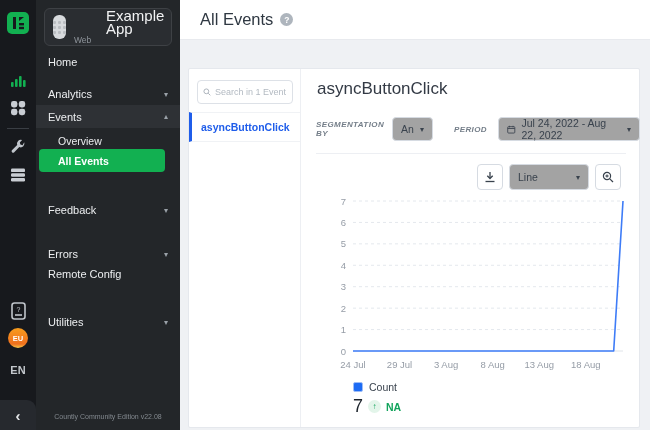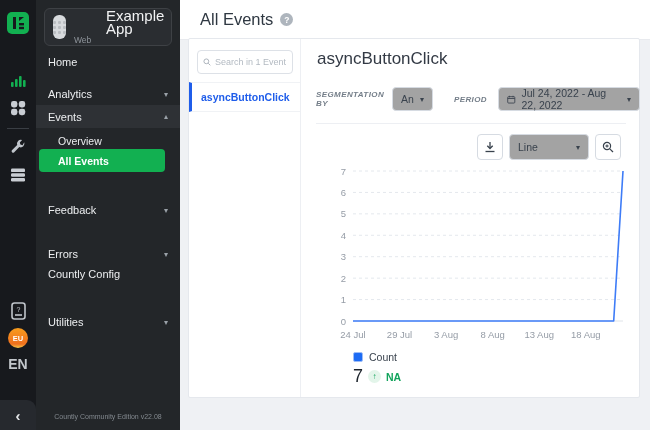--- a/index.html
+++ b/index.html
@@ -6,21 +6,21 @@
   html,body { width:650px; height:430px; overflow:hidden; }
   body { font-family:"Liberation Sans", sans-serif; background:#eff1f4; position:relative; }
 
   
   .rail { position:absolute; left:0; top:0; width:36px; height:430px; background:#17191d; z-index:3; }
   .rail-icon { position:absolute; left:0; width:36px; display:flex; justify-content:center; align-items:center; cursor:pointer; }
   .rail-divider { position:absolute; left:7px; top:128px; width:22px; border-top:1px solid #3a3e44; }
   .avatar { position:absolute; left:8px; top:328px; width:20px; height:20px; border-radius:50%;
             background:linear-gradient(180deg,#f79c1d 0%,#f0701e 80%,#f7c948 100%);
             color:#fff; font-size:7.5px; font-weight:bold; display:flex; align-items:center; justify-content:center; cursor:pointer;}
-  .lang { position:absolute; left:0; top:356px; width:36px; text-align:center; color:#c3c7cc; font-size:14px; font-weight:bold; cursor:pointer;}
+  .lang { position:absolute; left:0; top:364px; width:36px; text-align:center; color:#c3c7cc; font-size:11px; font-weight:bold; cursor:pointer;}
   .collapse-btn { position:absolute; left:0; top:400px; width:36px; height:30px; background:#26292e;
                   border-radius:0 9px 0 0; color:#e3e5e8; display:flex; align-items:center; justify-content:center;
                   font-size:15px; font-weight:bold; cursor:pointer; }
 
   
   .sidebar { position:absolute; left:36px; top:0; width:144px; height:430px; background:#232629; z-index:2; }
   .app-card { position:absolute; left:8px; top:8px; width:128px; height:38px; background:#2a2d31;
               border:1px solid #3e4145; border-radius:6px; display:flex; align-items:center; padding:0 8px; gap:8px; cursor:pointer;}
   .app-icon { width:24px; height:24px; border-radius:6px; background:#d7dadd;
               display:grid; grid-template-columns:repeat(3,3px); grid-gap:2px; align-content:center; justify-content:center; }
@@ -38,21 +38,21 @@
   .sidebar-footer { position:absolute; left:0; bottom:10px; width:144px; text-align:center; color:#83898f; font-size:7px; }
 
   
   .main { position:absolute; left:180px; top:0; width:470px; height:430px; background:#eff1f4; }
   .topbar { position:absolute; left:0; top:0; width:470px; height:40px; background:#fff; border-bottom:1px solid #e8eaee;
             display:flex; align-items:center; padding-left:20px; gap:7px; }
   .page-title { font-size:16.5px; color:#2f3842; }
   .help-badge { width:13px; height:13px; border-radius:50%; background:#aeb5bd; color:#fff; font-size:8.5px; font-weight:bold;
                 display:flex; align-items:center; justify-content:center; cursor:pointer; }
 
-  .card { position:absolute; left:8px; top:38px; width:452px; height:360px; background:#fff;
+  .card { position:absolute; left:8px; top:68px; width:452px; height:360px; background:#fff;
           border:1px solid #e5e8ed; border-radius:2px; }
 
   
   .events-col { position:absolute; left:0; top:0; width:112px; height:358px; border-right:1px solid #edeff3; }
   .search-box { position:absolute; left:8px; top:11px; width:96px; height:24px; border:1px solid #dde1e7;
                 border-radius:4px; background:#fff; display:flex; align-items:center; padding:0 5px; gap:4px; }
   .search-box input { border:none; outline:none; width:72px; font-size:9px; color:#39424d; font-family:"Liberation Sans",sans-serif; }
   .search-box input::placeholder { color:#b3bac2; }
   .event-item { position:absolute; left:0; top:43px; width:111px; height:30px; background:#fff;
                 border-left:3px solid #1f5dea; border-top:1px solid #f0f2f5; border-bottom:1px solid #f0f2f5;
@@ -185,21 +185,21 @@
   </div>
   <div class="nav-item" style="top:200px;gap:12px;">
     <span>Feedback</span>
     <span class="caret">▾</span>
   </div>
   <div class="nav-item" style="top:244px;">
     <span>Errors</span>
     <span class="caret">▾</span>
   </div>
   <div class="nav-item" style="top:264px;">
-    <span>Countly Config</span>
+    <span>Remote Config</span>
   </div>
   <div class="nav-item" style="top:312px;">
     <span>Utilities</span>
     <span class="caret">▾</span>
   </div>
 
   <div class="sidebar-footer">Countly Community Edition v22.08</div>
 </div>
 
 <div class="main">

